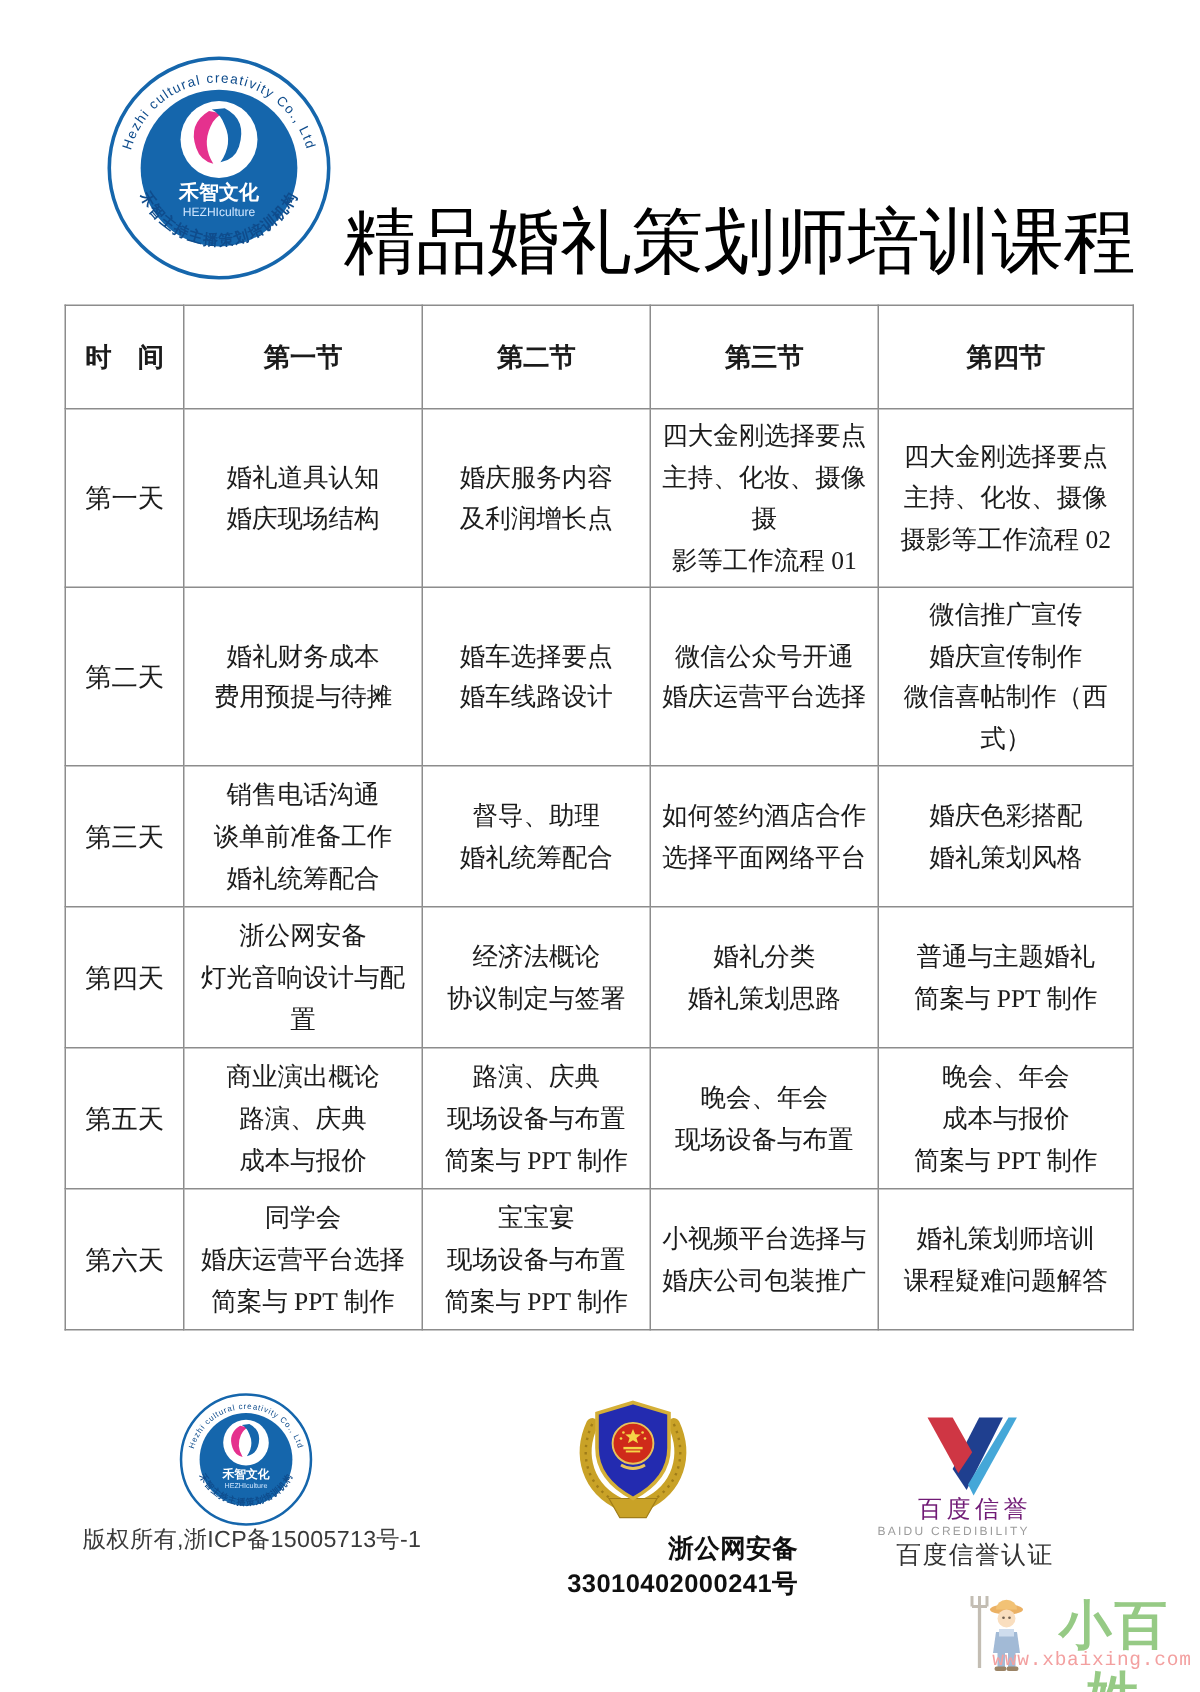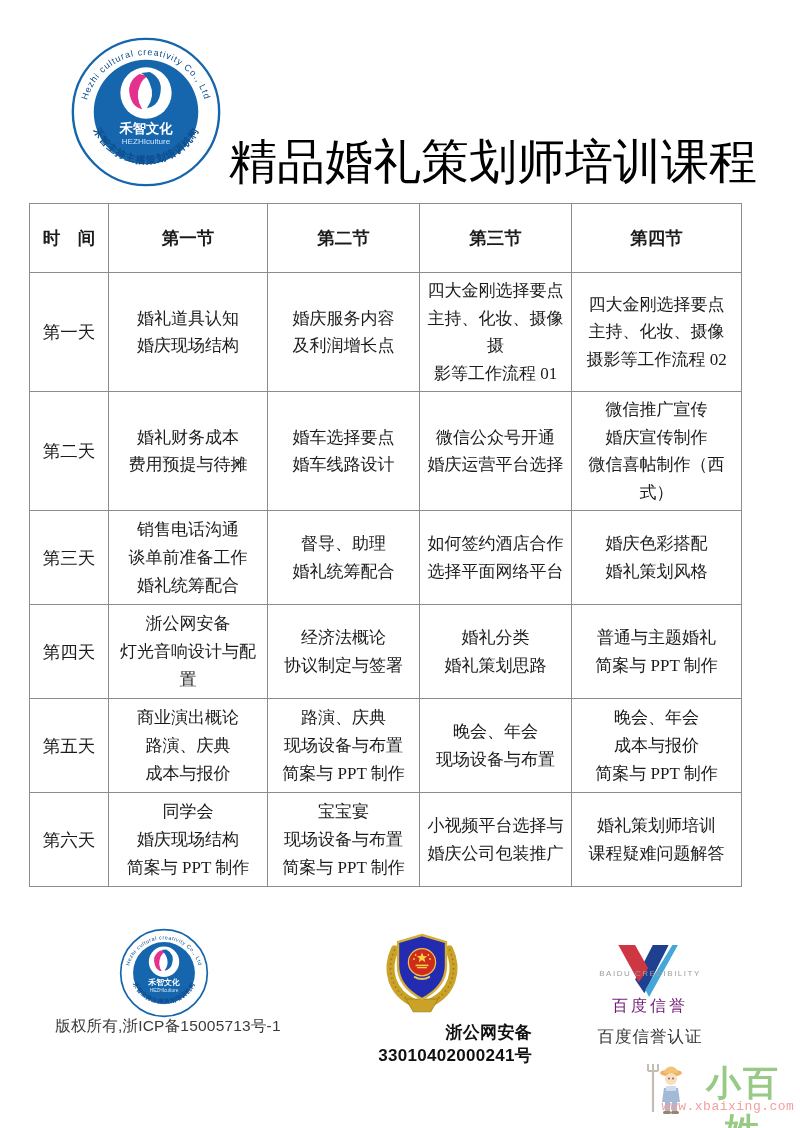--- a/index.html
+++ b/index.html
@@ -10,21 +10,21 @@
   
   .header-logo{position:absolute;left:70px;top:36px;width:152px;height:152px;}
   .page-title{
     position:absolute;left:228px;top:92px;width:530px;text-align:center;
     font-size:48px;font-weight:normal;letter-spacing:0px;color:#000;line-height:1.1;
     font-family:"Liberation Serif","DejaVu Serif",serif;
     margin-top:44px;
   }
   
   table.schedule{
-    position:absolute;left:29px;top:203px;width:712px;
+    position:absolute;left:43px;top:203px;width:712px;
     border-collapse:collapse;table-layout:fixed;border-radius:10px;
   }
   table.schedule th,table.schedule td{
     border:1px solid #8c8c8c;text-align:center;vertical-align:middle;
     font-size:17px;line-height:1.62;padding:4px 6px;white-space:pre-line;
     color:#1b1b1b;
   }
   table.schedule thead th{height:60px;font-weight:bold;font-size:17.5px;}
   table.schedule tbody tr{height:94px;}
   table.schedule td.day{font-size:17.5px;}
@@ -41,21 +41,21 @@
     font-family:"Liberation Sans","DejaVu Sans",sans-serif;
     font-size:17px;font-weight:bold;color:#101010;letter-spacing:0.3px;
   }
   .baidu-logo{position:absolute;left:613px;top:944px;width:74px;height:54px;}
   .baidu-cn{
     position:absolute;left:595px;top:996px;width:110px;text-align:center;
     font-family:"Liberation Sans","DejaVu Sans",sans-serif;
     font-size:16px;color:#701a75;letter-spacing:3px;
   }
   .baidu-en{
-    position:absolute;left:585px;top:969px;width:130px;text-align:center;
+    position:absolute;left:585px;top:1016px;width:130px;text-align:left;
     font-family:"Liberation Sans","DejaVu Sans",sans-serif;
     font-size:8px;color:#9c9c9c;letter-spacing:1.5px;
   }
   .baidu-cert{
     position:absolute;left:590px;top:1026px;width:120px;text-align:center;
     font-family:"Liberation Sans","DejaVu Sans",sans-serif;
     font-size:16.5px;font-weight:normal;color:#333;letter-spacing:1px;
   }
   
   .wm-farmer{position:absolute;left:646px;top:1062px;width:42px;height:54px;opacity:.85;}
@@ -174,21 +174,21 @@
 简案与 PPT 制作</td>
       <td>晚会、年会
 现场设备与布置</td>
       <td>晚会、年会
 成本与报价
 简案与 PPT 制作</td>
     </tr>
     <tr>
       <td class="day">第六天</td>
       <td>同学会
-婚庆现场结构
+婚庆运营平台选择
 简案与 PPT 制作</td>
       <td>宝宝宴
 现场设备与布置
 简案与 PPT 制作</td>
       <td>小视频平台选择与
 婚庆公司包装推广</td>
       <td>婚礼策划师培训
 课程疑难问题解答</td>
     </tr>
   </tbody>

